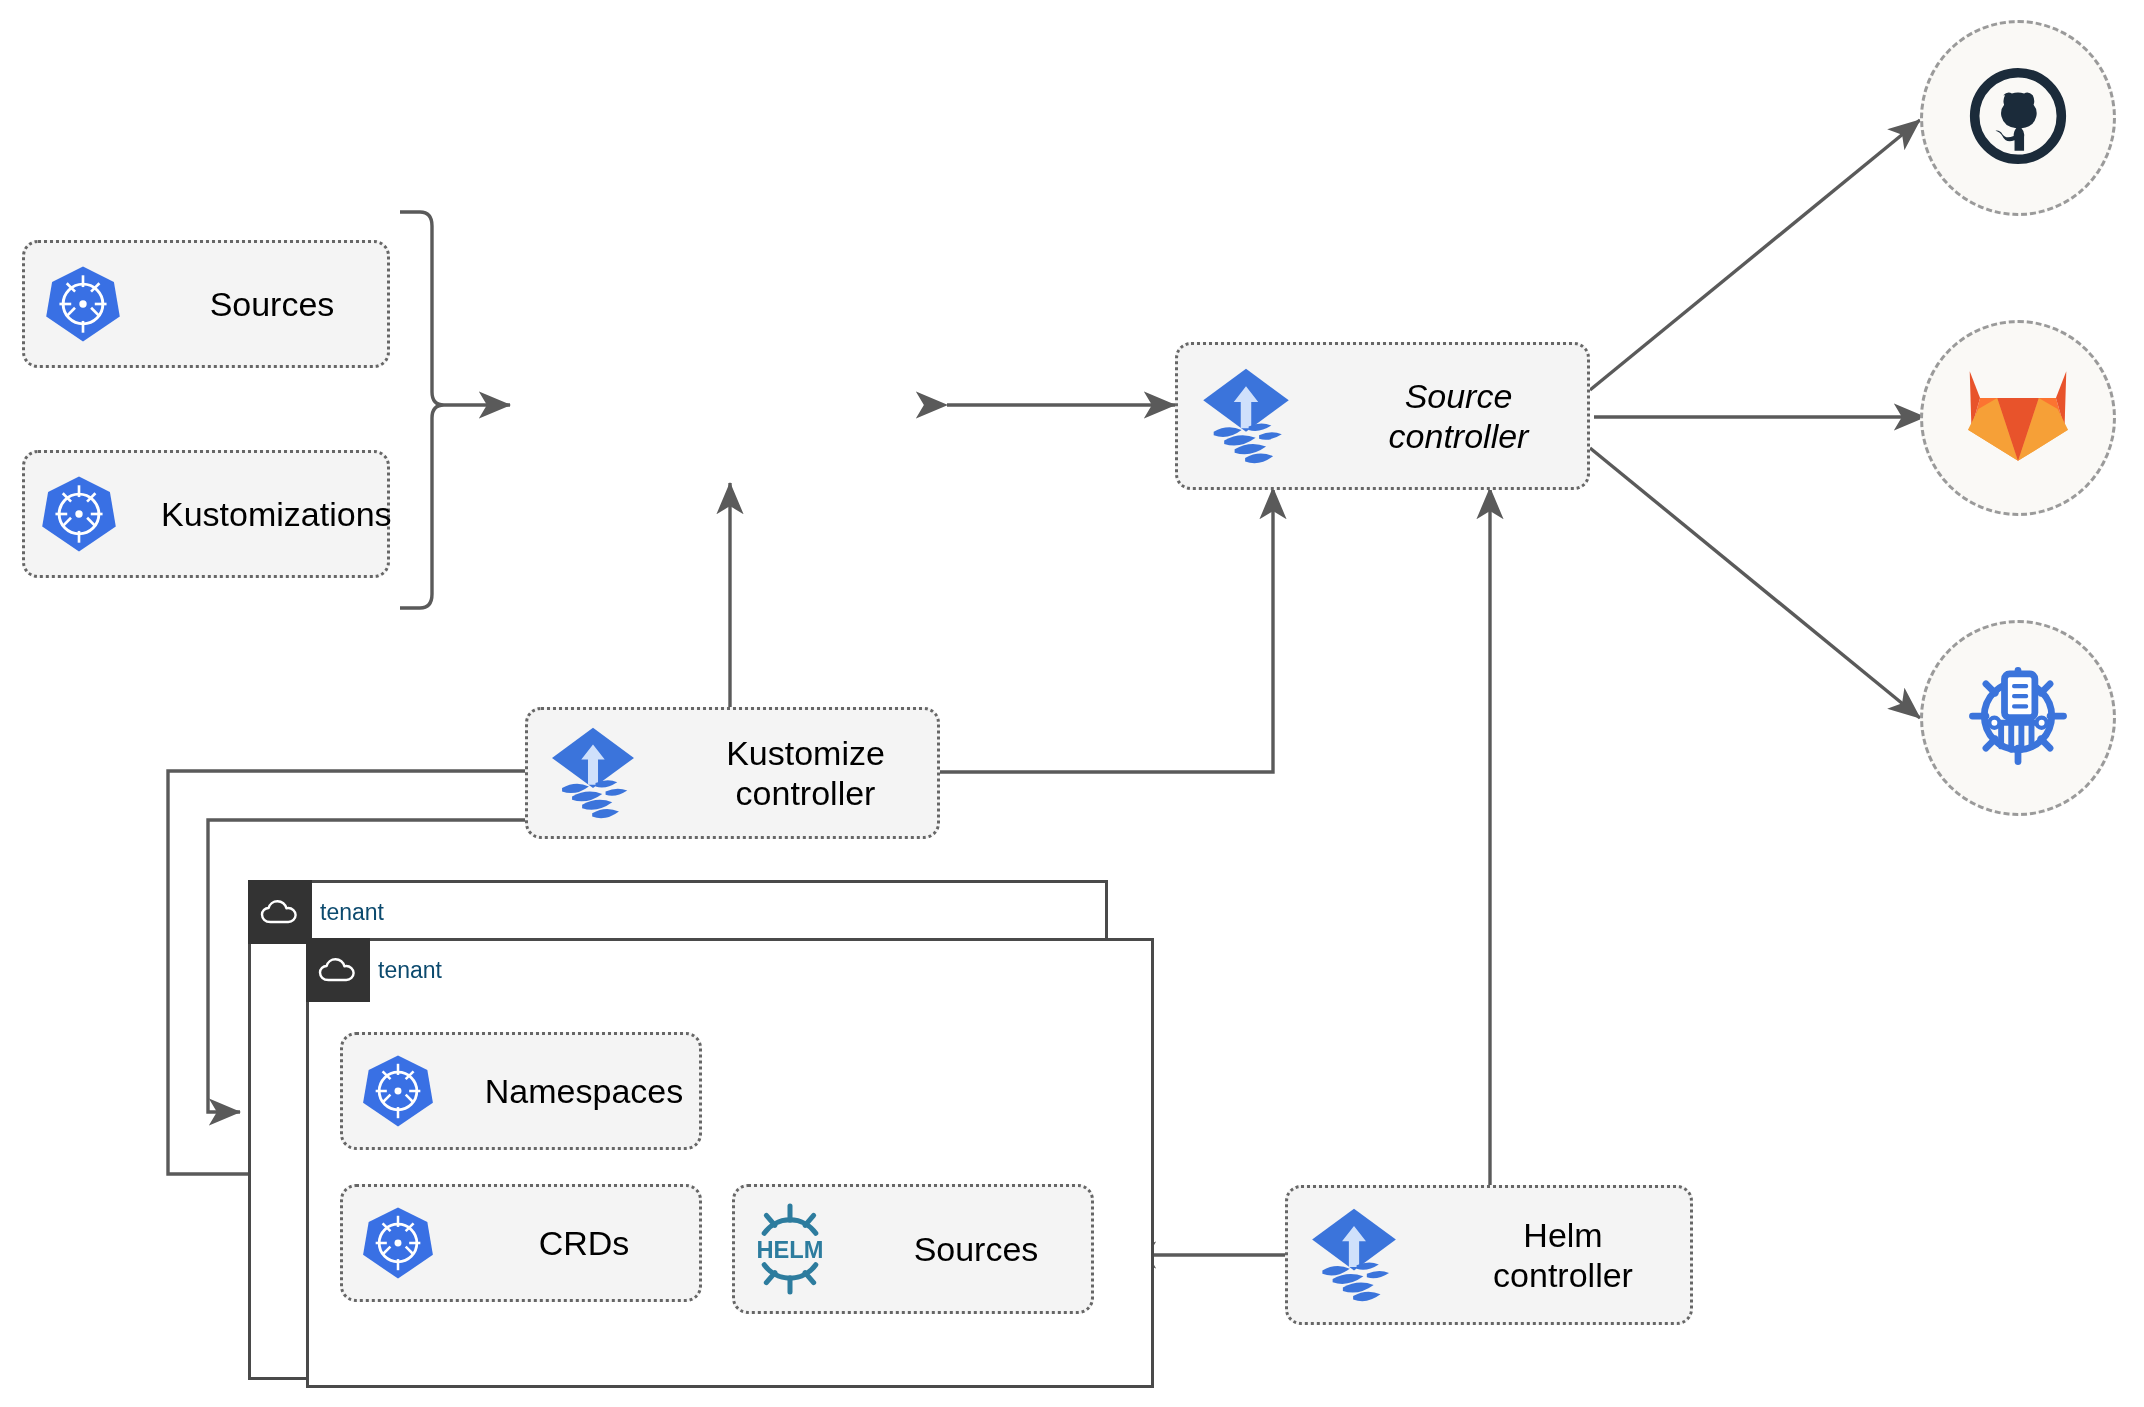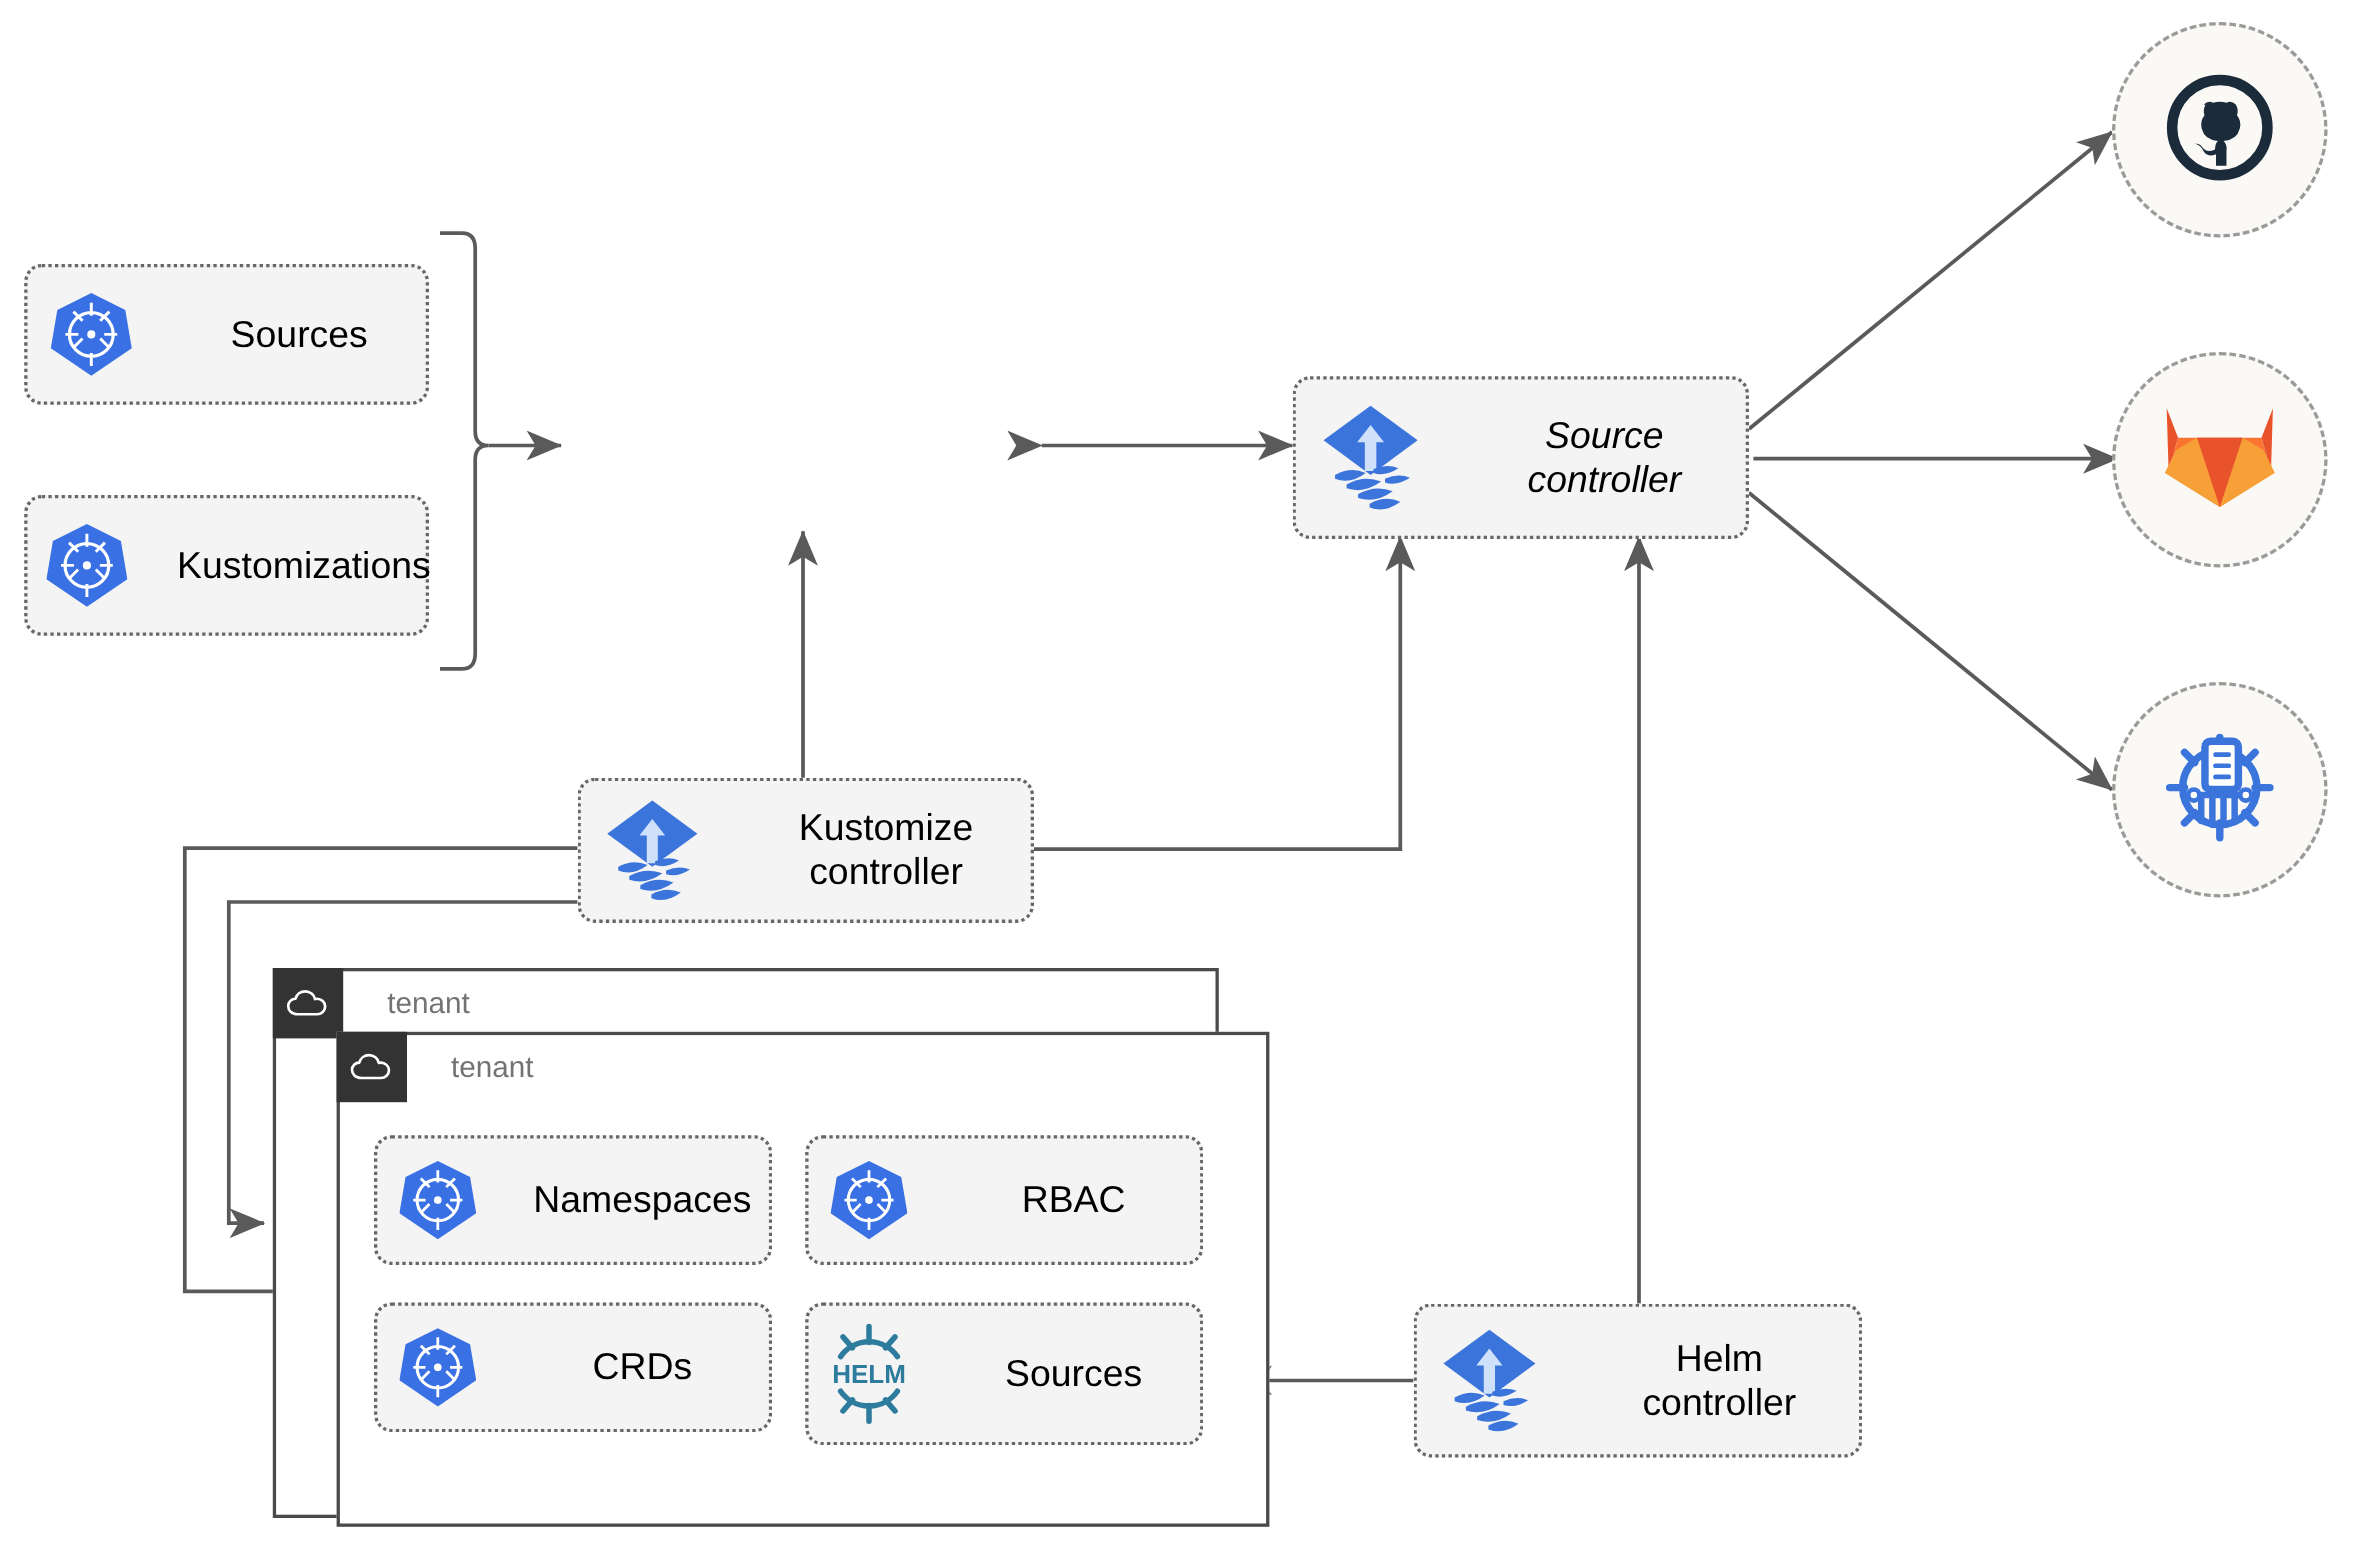--- a/index.html
+++ b/index.html
@@ -50,23 +50,23 @@
     left:-3px;top:-3px;
     display:flex;align-items:center;
     height:64px;
   }
   .tenant-chip{
     width:64px;height:64px;
     background:#333333;
     display:flex;align-items:center;justify-content:center;
   }
   .tenant-name{
-    margin-left:40px;
-    font-size:27px;
-    color:#737373;
+    margin-left:8px;
+    font-size:23px;
+    color:#0c4a6e;
     line-height:64px;
   }
 
   
   #wires{position:absolute;left:0;top:0;width:2144px;height:1407px;pointer-events:none;}
 
   
   .z-wire{z-index:5;}
   .z-tenant-back{z-index:6;}
   .z-tenant-front{z-index:7;}
@@ -249,40 +249,20 @@
           <path d="M59.8 59.4 l2.5-2.5 l11.3 11.3 l-2.6 2.6 z"></path>
           <path d="M73.6 26.2 l-2.6-2.6 l-11.3 11.3 l2.5 2.5 z"></path>
           <path d="M40.4 59.4 l-2.5-2.5 l-11.3 11.3 l2.6 2.6 z"></path>
         </g>
         <circle cx="50" cy="53" r="27" fill="none" stroke="#ffffff" stroke-width="4"></circle>
       </svg>
     </span>
     <span class="lbl">Namespaces</span>
   </div>
 
-  <div class="node z-node" style="left:732px;top:1032px;width:362px;height:118px;">
-    <span class="ico" style="width:110px;">
-      <svg width="70" height="74" viewBox="0 0 100 106">
-        <path d="M50 2 L92 23 L100 70 L50 104 L0 70 L8 23 Z" fill="#3970E4"></path>
-        <g fill="#ffffff">
-          <circle cx="50" cy="53" r="5"></circle>
-          <path d="M48.2 14 h3.6 v16 h-3.6 z"></path>
-            <path d="M48.2 76 h3.6 v16 h-3.6 z"></path>
-          <path d="M18 51.2 h16 v3.6 h-16 z"></path>
-            <path d="M66 51.2 h16 v3.6 h-16 z"></path>
-          <path d="M26.6 26.2 l2.6-2.6 l11.3 11.3 l-2.5 2.5 z"></path>
-          <path d="M59.8 59.4 l2.5-2.5 l11.3 11.3 l-2.6 2.6 z"></path>
-          <path d="M73.6 26.2 l-2.6-2.6 l-11.3 11.3 l2.5 2.5 z"></path>
-          <path d="M40.4 59.4 l-2.5-2.5 l-11.3 11.3 l2.6 2.6 z"></path>
-        </g>
-        <circle cx="50" cy="53" r="27" fill="none" stroke="#ffffff" stroke-width="4"></circle>
-      </svg>
-    </span>
-    <span class="lbl">RBAC</span>
-  </div>
 
   <div class="node z-node" style="left:340px;top:1184px;width:362px;height:118px;">
     <span class="ico" style="width:110px;">
       <svg width="70" height="74" viewBox="0 0 100 106">
         <path d="M50 2 L92 23 L100 70 L50 104 L0 70 L8 23 Z" fill="#3970E4"></path>
         <g fill="#ffffff">
           <circle cx="50" cy="53" r="5"></circle>
           <path d="M48.2 14 h3.6 v16 h-3.6 z"></path>
             <path d="M48.2 76 h3.6 v16 h-3.6 z"></path>
           <path d="M18 51.2 h16 v3.6 h-16 z"></path>

